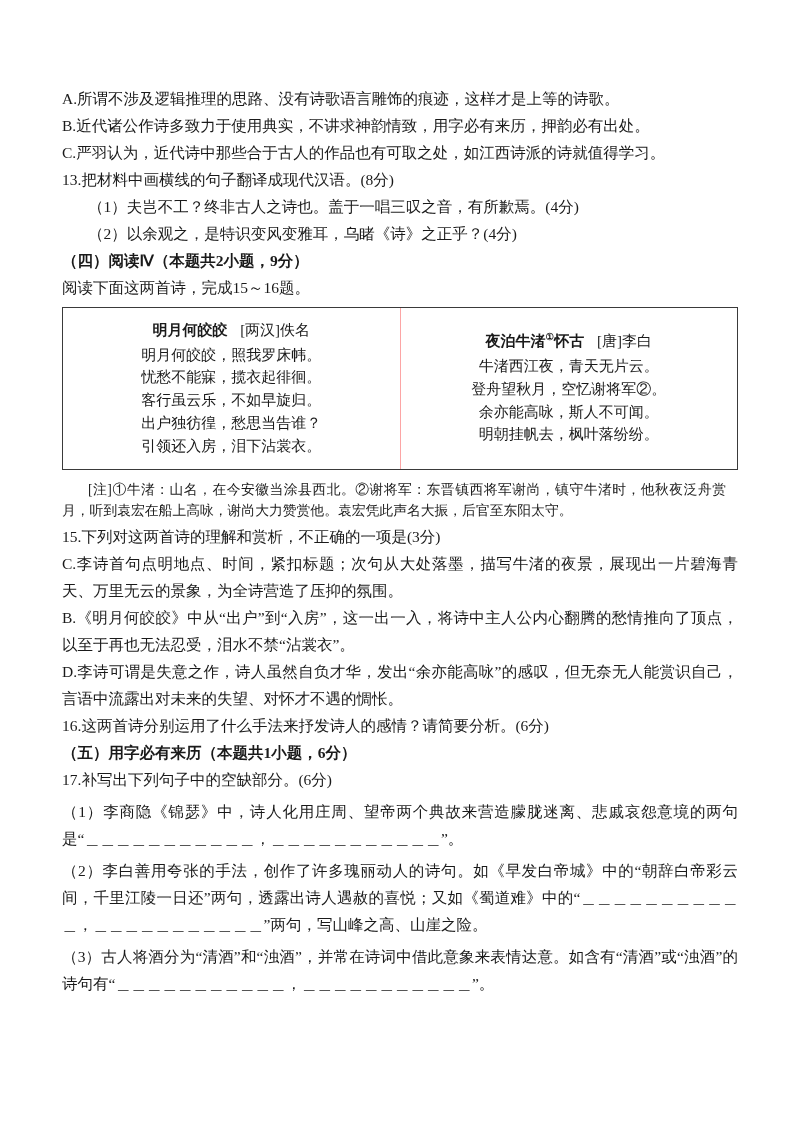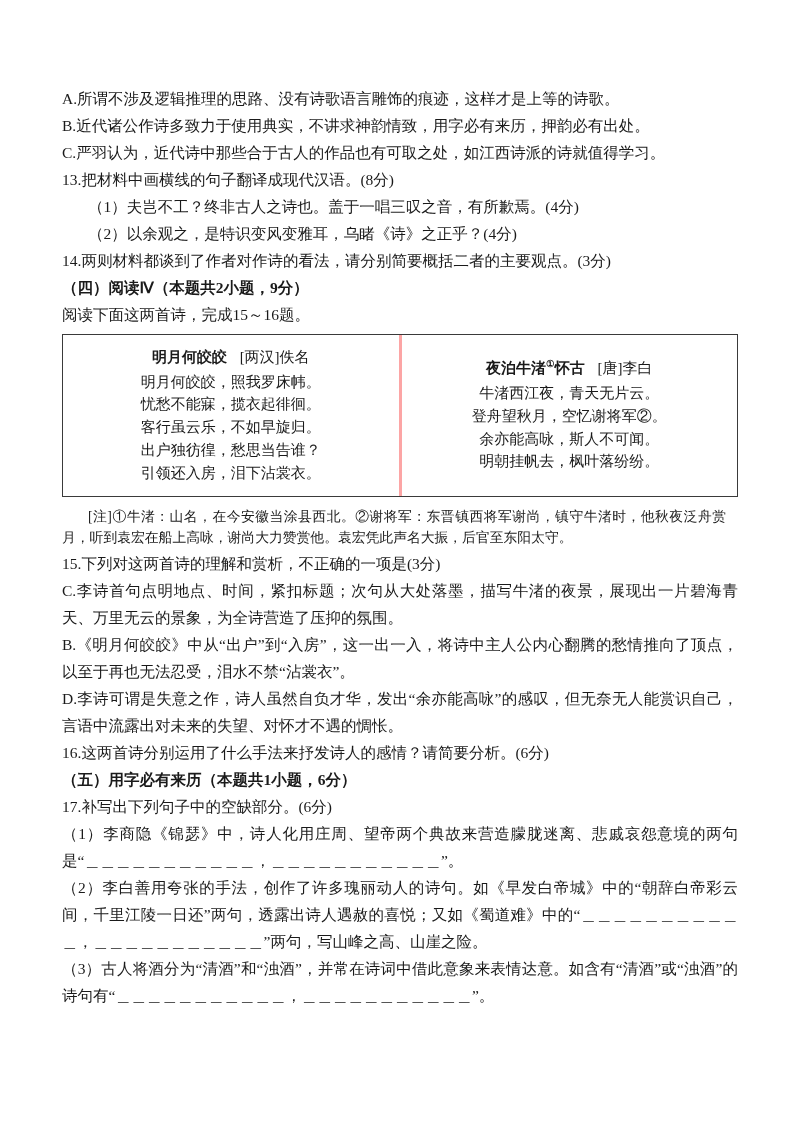--- a/index.html
+++ b/index.html
@@ -27,49 +27,48 @@
   .poem-cell {
     flex: 1;
     display: flex;
     flex-direction: column;
     justify-content: center;
     align-items: center;
     padding: 11px 6px;
     font-size: 15px;
     line-height: 1.52;
   }
-  .poem-cell.left { border-right: 3px solid #fca5a5; }
+  .poem-cell.left { border-right: 1px solid #fca5a5; }
   .poem-title-line { margin-bottom: 2px; white-space: nowrap; }
   .poem-title { font-weight: bold; }
   .poem-title sup { font-size: 9.5px; font-weight: bold; }
   .poem-author { margin-left: 9px; }
   .poem-line { white-space: nowrap; }
   .note {
     margin: 0 12px 2px 0;
     font-size: 13.8px;
     line-height: 1.58;
     text-align: justify;
     text-indent: 26px;
   }
-  .q17-item { }
+  .q17-item { margin-top: 5px; }
 </style>
 </head>
 <body>
 
 <div class="page">
 
   <p class="para">A.所谓不涉及逻辑推理的思路、没有诗歌语言雕饰的痕迹，这样才是上等的诗歌。</p>
   <p class="para">B.近代诸公作诗多致力于使用典实，不讲求神韵情致，用字必有来历，押韵必有出处。</p>
   <p class="para">C.严羽认为，近代诗中那些合于古人的作品也有可取之处，如江西诗派的诗就值得学习。</p>
 
   <p class="para">13.把材料中画横线的句子翻译成现代汉语。(8分)</p>
   <p class="para indent1">（1）夫岂不工？终非古人之诗也。盖于一唱三叹之音，有所歉焉。(4分)</p>
   <p class="para indent1">（2）以余观之，是特识变风变雅耳，乌睹《诗》之正乎？(4分)</p>
 
-  <p class="para">14.两则材料都谈到了作者对作诗的看法，请分别简要概括二者的主要观点。(3分)</p>
 
   <p class="para section-heading">（四）阅读Ⅳ（本题共2小题，9分）</p>
   <p class="para">阅读下面这两首诗，完成15～16题。</p>
 
   <div class="poem-table">
     <div class="poem-cell left">
       <div class="poem-title-line">
         <span class="poem-title">明月何皎皎</span>
         <span class="poem-author">[两汉]佚名</span>
       </div>

